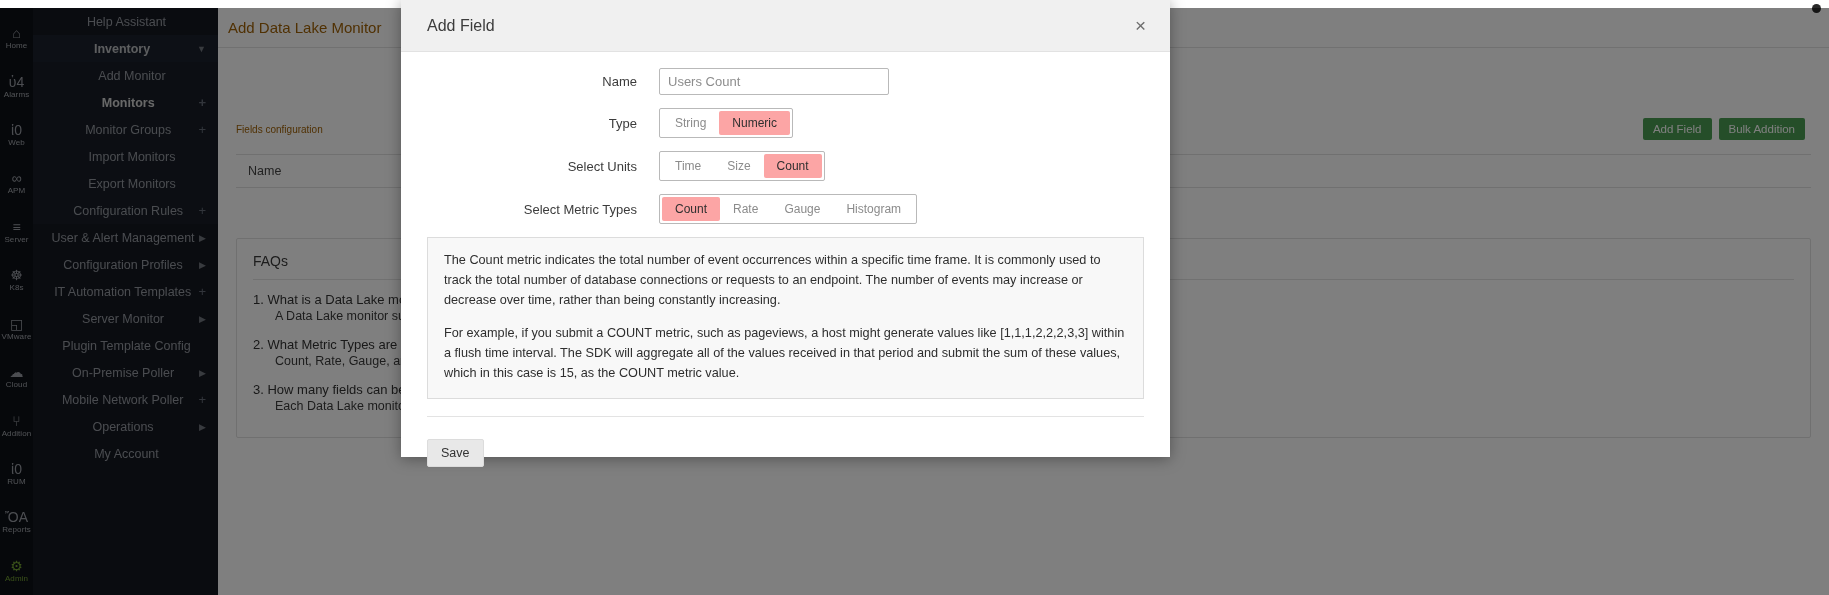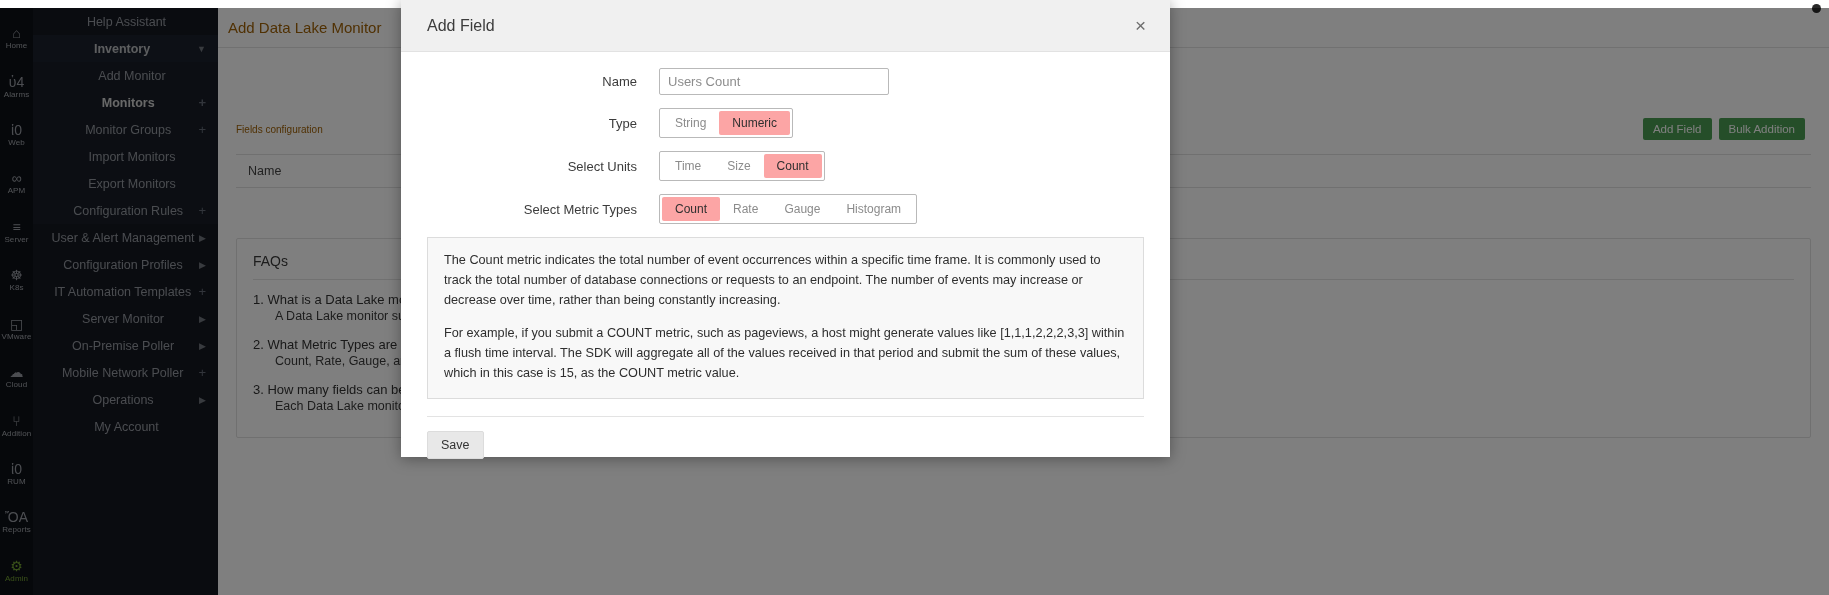--- a/index.html
+++ b/index.html
@@ -138,21 +138,21 @@
   }
   .seg-btn.on { background: #fca5a5; color: #2f2f2f; }
 
   .desc {
     margin-top: 6px; border: 1px solid #dcdcdc; background: #f8f8f8;
     border-radius: 0; padding: 13px 16px 14px 16px;
   }
   .desc p { font-size: 12.7px; line-height: 1.57; color: #2e2e2e; }
   .desc p + p { margin-top: 13px; }
 
-  .modal-foot { margin: 17px 26px 0 26px; border-top: 1px solid #e3e3e3; padding-top: 14px; }
+  .modal-foot { margin: 17px 26px 0 26px; border-top: 1px solid #e3e3e3; padding-top: 22px; }
   .btn-save {
     background: #e8e8e8; border: 1px solid #dcdcdc; border-radius: 2px;
     font-size: 12.5px; color: #333; padding: 6px 13px; cursor: pointer;
     font-family: "Liberation Sans", sans-serif;
   }
 
   
   .corner-dot {
     position: absolute; right: 8px; top: 4px; width: 9px; height: 9px;
     border-radius: 50%; background: #2a2a2a; z-index: 5;
@@ -256,20 +256,23 @@
           <span class="m-label">Configuration Profiles</span>
           <span class="m-arrow">▶</span>
         </div>
         <div class="menu-row">
           <span class="m-label">IT Automation Templates</span>
           <span class="menu-plus">+</span>
         </div>
         <div class="menu-row">
           <span class="m-label">Server Monitor</span>
           <span class="m-arrow">▶</span>
+        </div>
+        <div class="menu-row">
+          <span class="m-label">Plugin Template Config</span>
         </div>
         <div class="menu-row">
           <span class="m-label">On-Premise Poller</span>
           <span class="m-arrow">▶</span>
         </div>
         <div class="menu-row">
           <span class="m-label">Mobile Network Poller</span>
           <span class="menu-plus">+</span>
         </div>
         <div class="menu-row">

